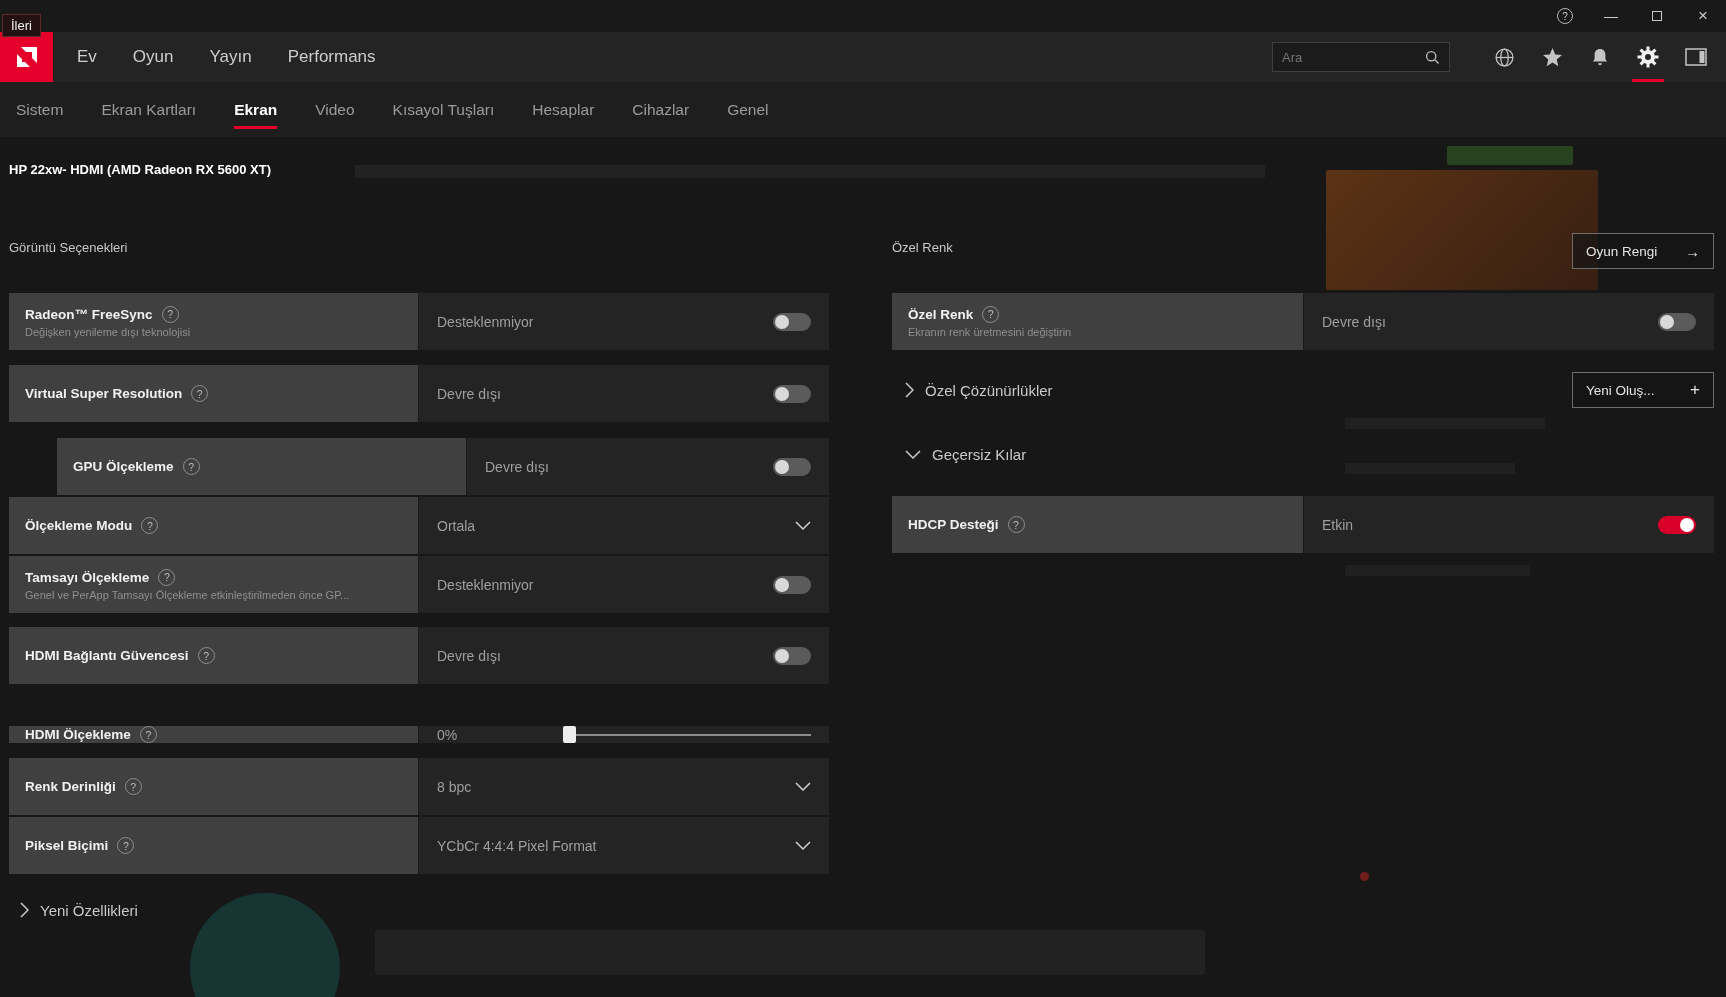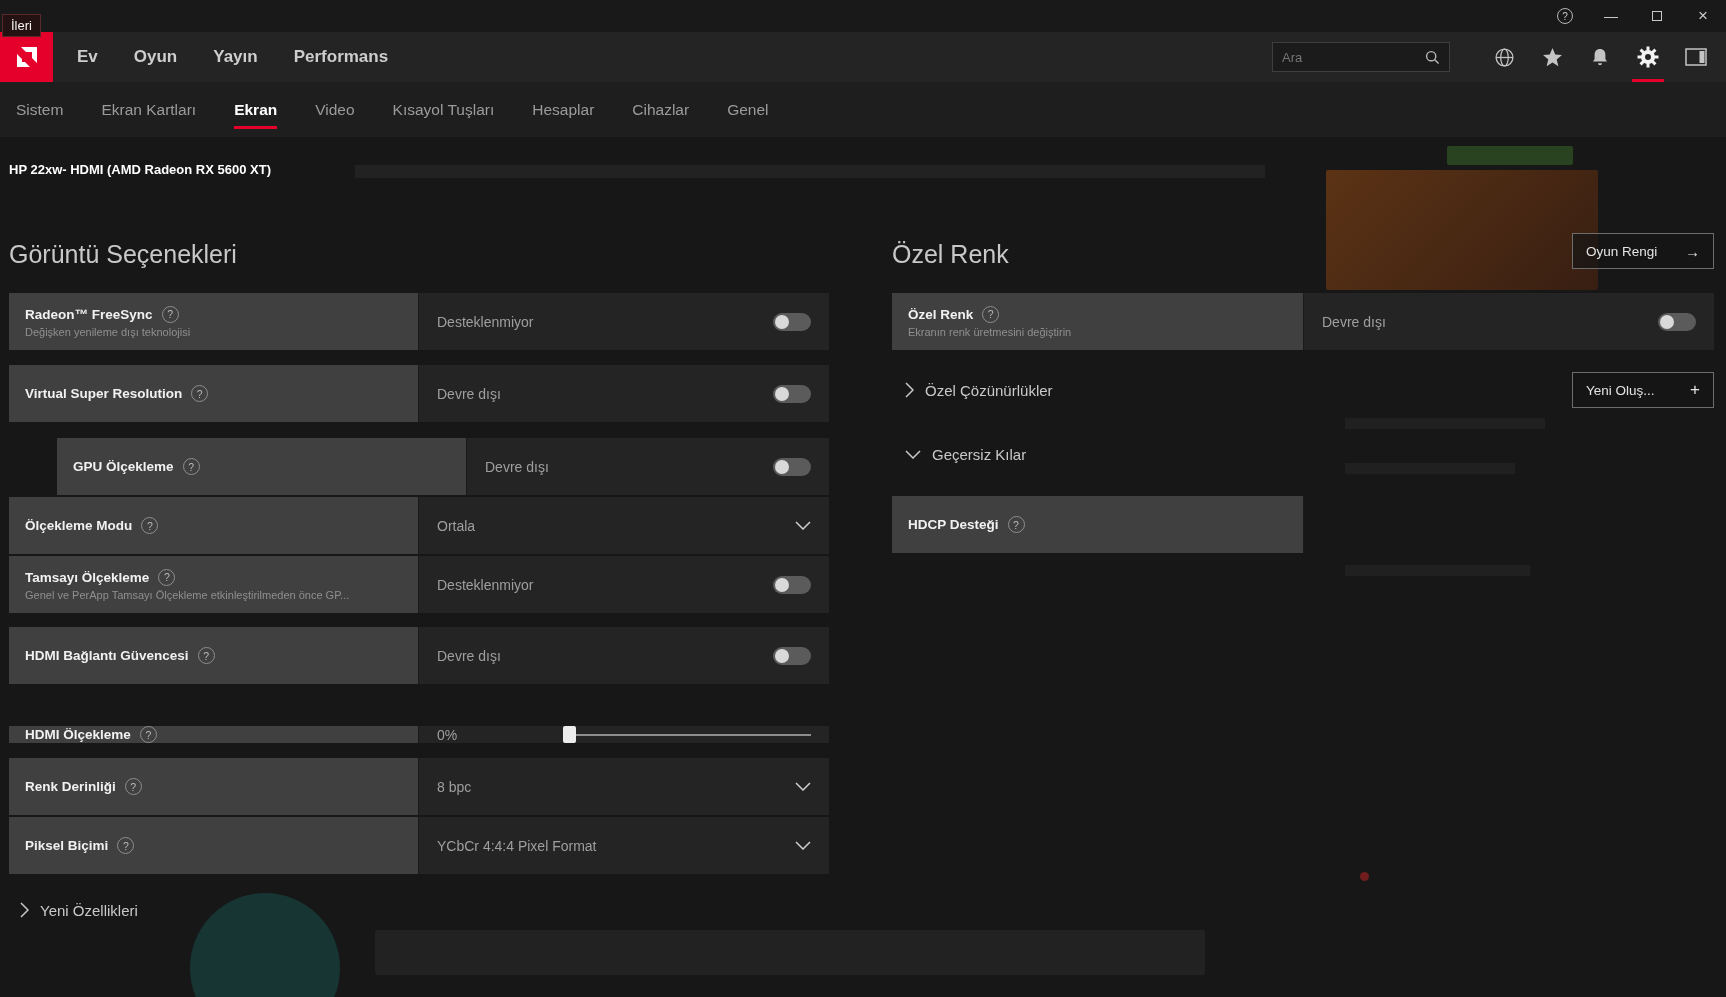--- a/index.html
+++ b/index.html
@@ -16,36 +16,36 @@
   .win-btn .help-circle { width:16px; height:16px; border:1px solid #b5b5b5; border-radius:50%; font-size:10px; display:flex; align-items:center; justify-content:center; }
   .win-btn .max-box { width:10px; height:10px; border:1px solid #c9c9c9; display:inline-block; }
 
   
   .task-tooltip { position:absolute; top:14px; left:2px; z-index:40; background:#241212; border:1px solid #5a2a2a; color:#f2f2f2; font-size:13px; padding:3px 8px; }
 
   
   .navbar { position:absolute; top:32px; left:0; right:0; height:50px; background:#242424; display:flex; align-items:center; z-index:20; }
   .amd-logo { width:53px; height:50px; background:#e4002b; display:flex; align-items:center; justify-content:center; flex-shrink:0; }
   .nav-items { display:flex; gap:36px; margin-left:24px; font-size:17px; color:#cdcdcd; }
-  .nav-item { cursor:pointer;font-weight:bold; }
+  .nav-item { cursor:pointer; }
   .search-box { margin-left:auto; margin-right:30px; width:178px; height:30px; background:#1b1b1b; border:1px solid #3e3e3e; display:flex; align-items:center; padding:0 9px; }
   .search-box input { flex:1; min-width:0; background:transparent; border:none; outline:none; color:#22c55e; font-size:13px; font-family:inherit; }
   .nav-icons { display:flex; align-items:stretch; height:50px; margin-right:6px; }
   .nav-icon { width:48px; display:flex; align-items:center; justify-content:center; cursor:pointer; position:relative; }
   .nav-icon.active::after { content:""; position:absolute; left:8px; right:8px; bottom:0; height:3px; background:#e4002b; }
 
   
   .tabbar { position:absolute; top:82px; left:0; right:0; height:55px; background:#1e1e1e; display:flex; align-items:stretch; padding-left:16px; gap:38px; font-size:15.5px; color:#9b9b9b; z-index:20; }
   .tab { display:flex; align-items:center; position:relative; cursor:pointer; }
   .tab.active { color:#ffffff; font-weight:bold; }
   .tab.active::after { content:""; position:absolute; left:0; right:0; bottom:8px; height:3px; background:#e4002b; }
 
   
   .display-name { position:absolute; left:9px; top:162px; font-size:13px; font-weight:bold; color:#ffffff; z-index:5; }
-  .section-title { position:absolute; font-size:25px; color:#c8c8c8; z-index:5; }
+  .section-title { position:absolute; font-size:13px; color:#c8c8c8; z-index:5; }
 
   .row { position:absolute; display:flex; height:57px; z-index:5; }
   .lrow { left:9px; width:820px; }
   .rrow { left:892px; width:822px; }
   .cell-label { width:410px; background:#404040; display:flex; align-items:center; padding:0 16px; border-right:1px solid #1a1a1a; }
   .rrow .cell-label { width:412px; }
   .cell-value { flex:1; background:#242424; display:flex; align-items:center; padding:0 18px; color:#9f9f9f; font-size:14px; }
   .label-wrap { display:flex; flex-direction:column; gap:3px; min-width:0; }
   .label-line { display:flex; align-items:center; gap:9px; }
   .label { font-size:13.5px; font-weight:bold; color:#f1f1f1; white-space:nowrap; }
@@ -368,15 +368,21 @@
     <span>Geçersiz Kılar</span>
   </div>
 
   <div class="row rrow" style="top:496px;">
     <div class="cell-label">
       <div class="label-line">
         <span class="label">HDCP Desteği</span>
         <span class="help"></span>
       </div>
     </div>
+    <div class="cell-value">
+      <span>Etkin</span>
+      <div class="toggle on">
+          <div class="knob"></div>
+        </div>
+    </div>
   </div>
 
 </div>
 
 </body></html>

